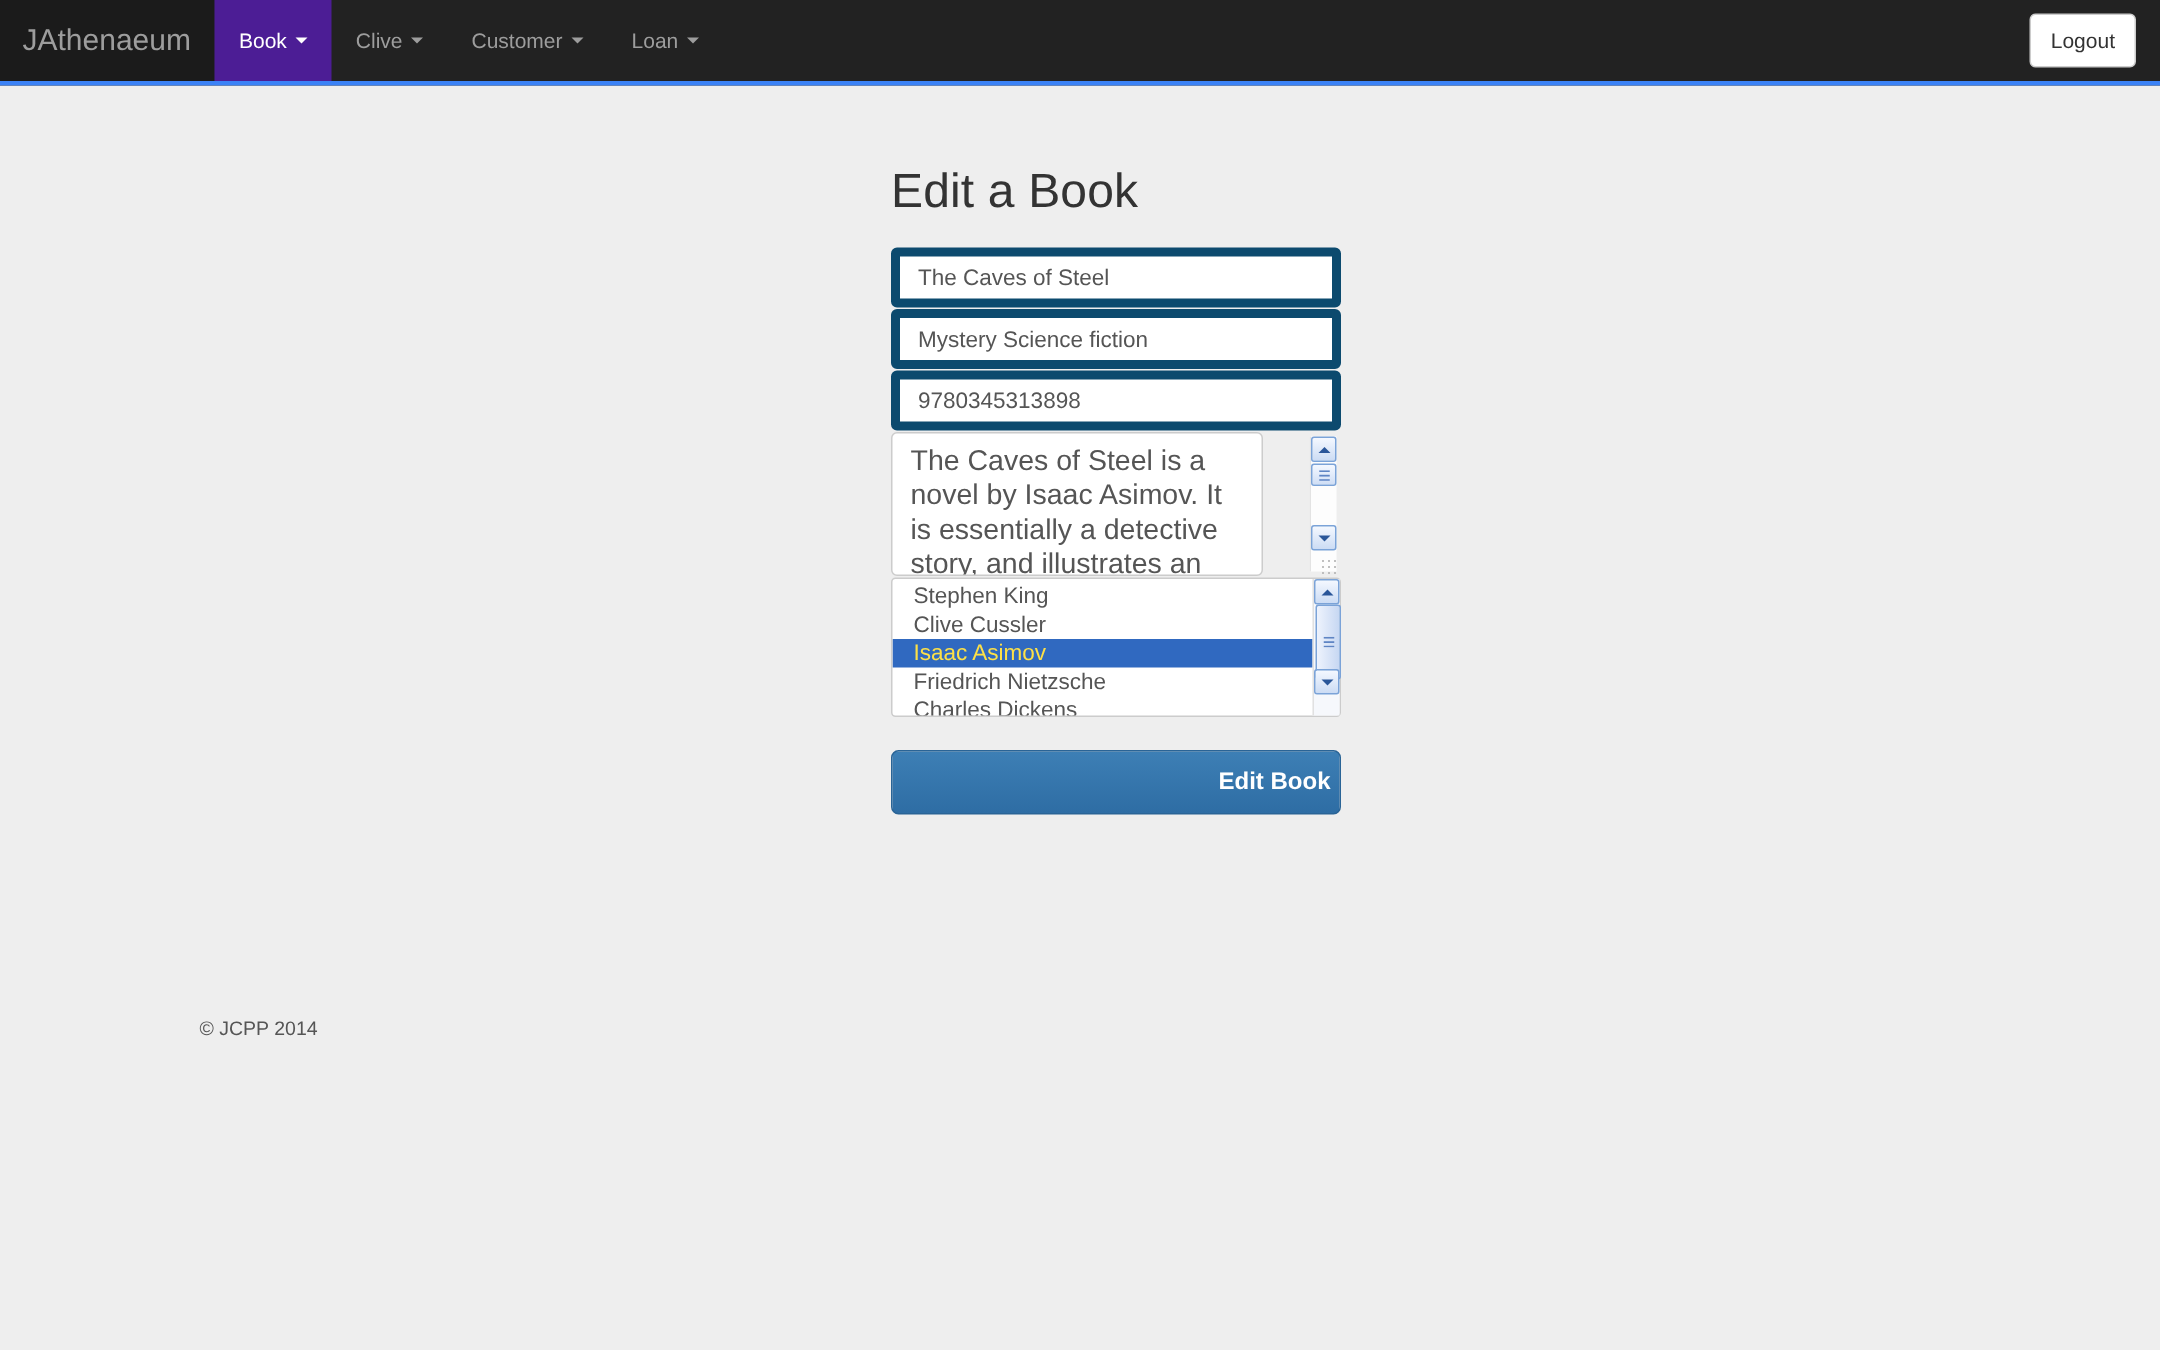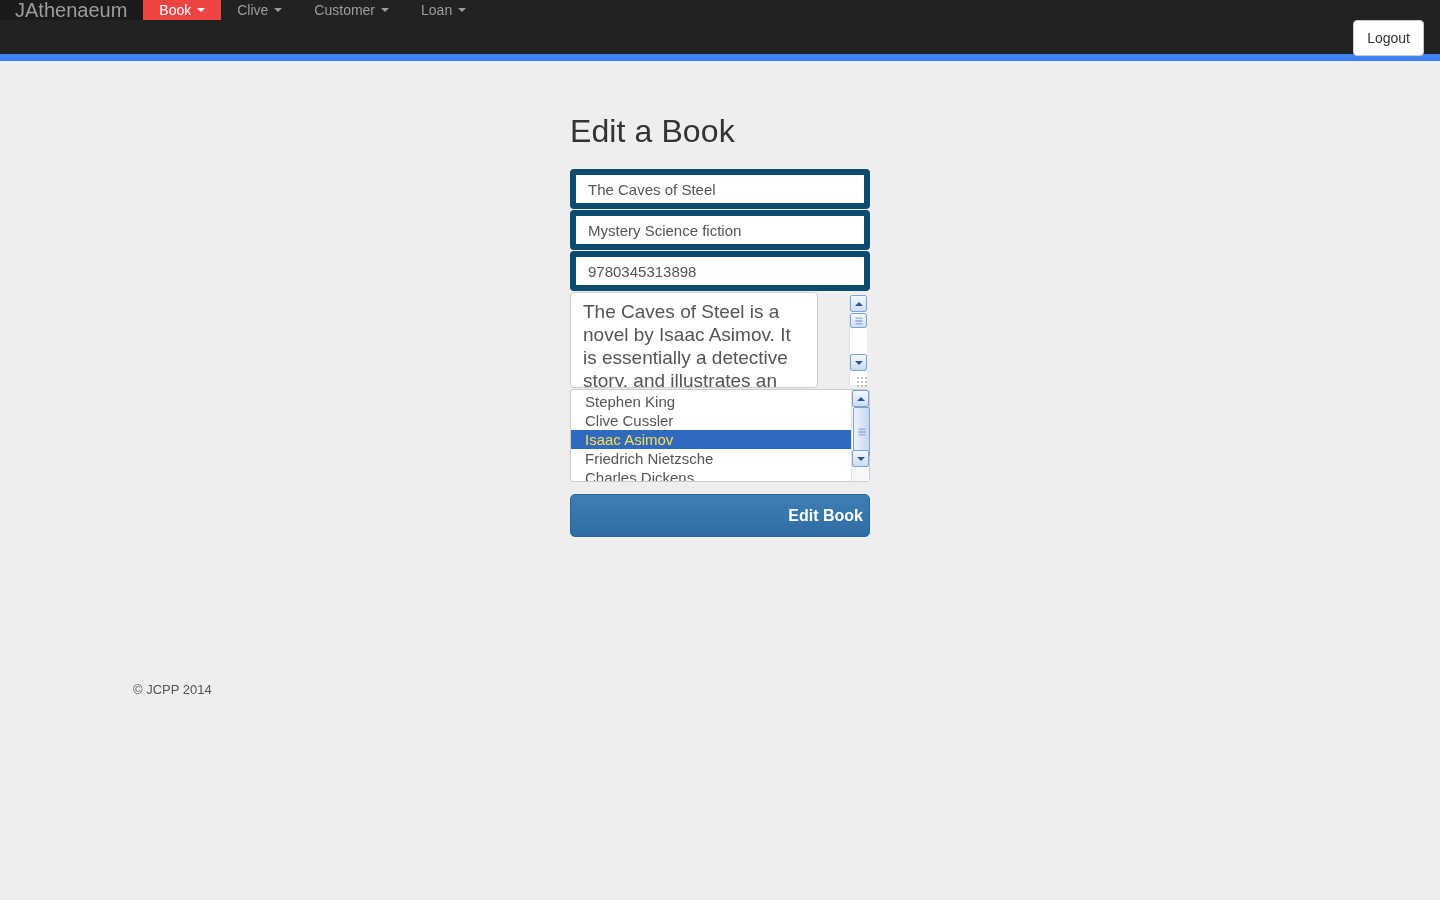--- a/index.html
+++ b/index.html
@@ -14,25 +14,24 @@
     font-size: 14px;
     color: #333333;
     overflow: hidden;
     position: relative;
   }
 
   
   .navbar {
     height: 54px;
     background: #222222;
-    border-bottom: 7px solid #3b82f6;
+    border-bottom: 3px solid #3b82f6;
     display: flex;
     align-items: stretch;
     position: relative;
-    flex-direction: column;
   }
   .nav-left {
     display: flex;
     align-items: stretch;
   }
   .brand {
     display: flex;
     align-items: center;
     padding: 0 16px 0 15px;
     color: #9d9d9d;
@@ -46,21 +45,21 @@
     display: flex;
     align-items: center;
     padding: 0 16px;
     color: #9d9d9d;
     font-size: 14px;
     text-decoration: none;
     white-space: nowrap;
     background: transparent;
   }
   .nav-item.active {
-    background: #ef4444;
+    background: #4c1d95;
     color: #ffffff;
   }
   .caret {
     display: inline-block;
     width: 0;
     height: 0;
     margin-left: 6px;
     vertical-align: middle;
     border-top: 4px solid;
     border-right: 4px solid transparent;
@@ -85,21 +84,21 @@
     cursor: pointer;
   }
 
   
   .container {
     position: relative;
     width: 1440px;
   }
   .form-wrap {
     position: absolute;
-    left: 570px;
+    left: 594px;
     top: 50px;
     width: 300px;
   }
   .page-title {
     font-size: 32px;
     line-height: 40px;
     font-weight: normal;
     color: #333333;
     margin: 0 0 18px 0;
     letter-spacing: 0.1px;
@@ -214,21 +213,21 @@
     background:
       radial-gradient(circle 1px at 2px 2px, #b5b5b5 99%, transparent 100%) 0 0/4px 4px;
     opacity: .85;
   }
 
   
   .select-wrap {
     position: relative;
     width: 300px;
     height: 93px;
-    margin-bottom: 12px;
+    margin-bottom: 22px;
   }
   .author-list {
     box-sizing: border-box;
     width: 300px;
     height: 93px;
     background: #ffffff;
     border: 1px solid #cccccc;
     border-radius: 3px;
     overflow: hidden;
     padding: 2px 0 0 0;

